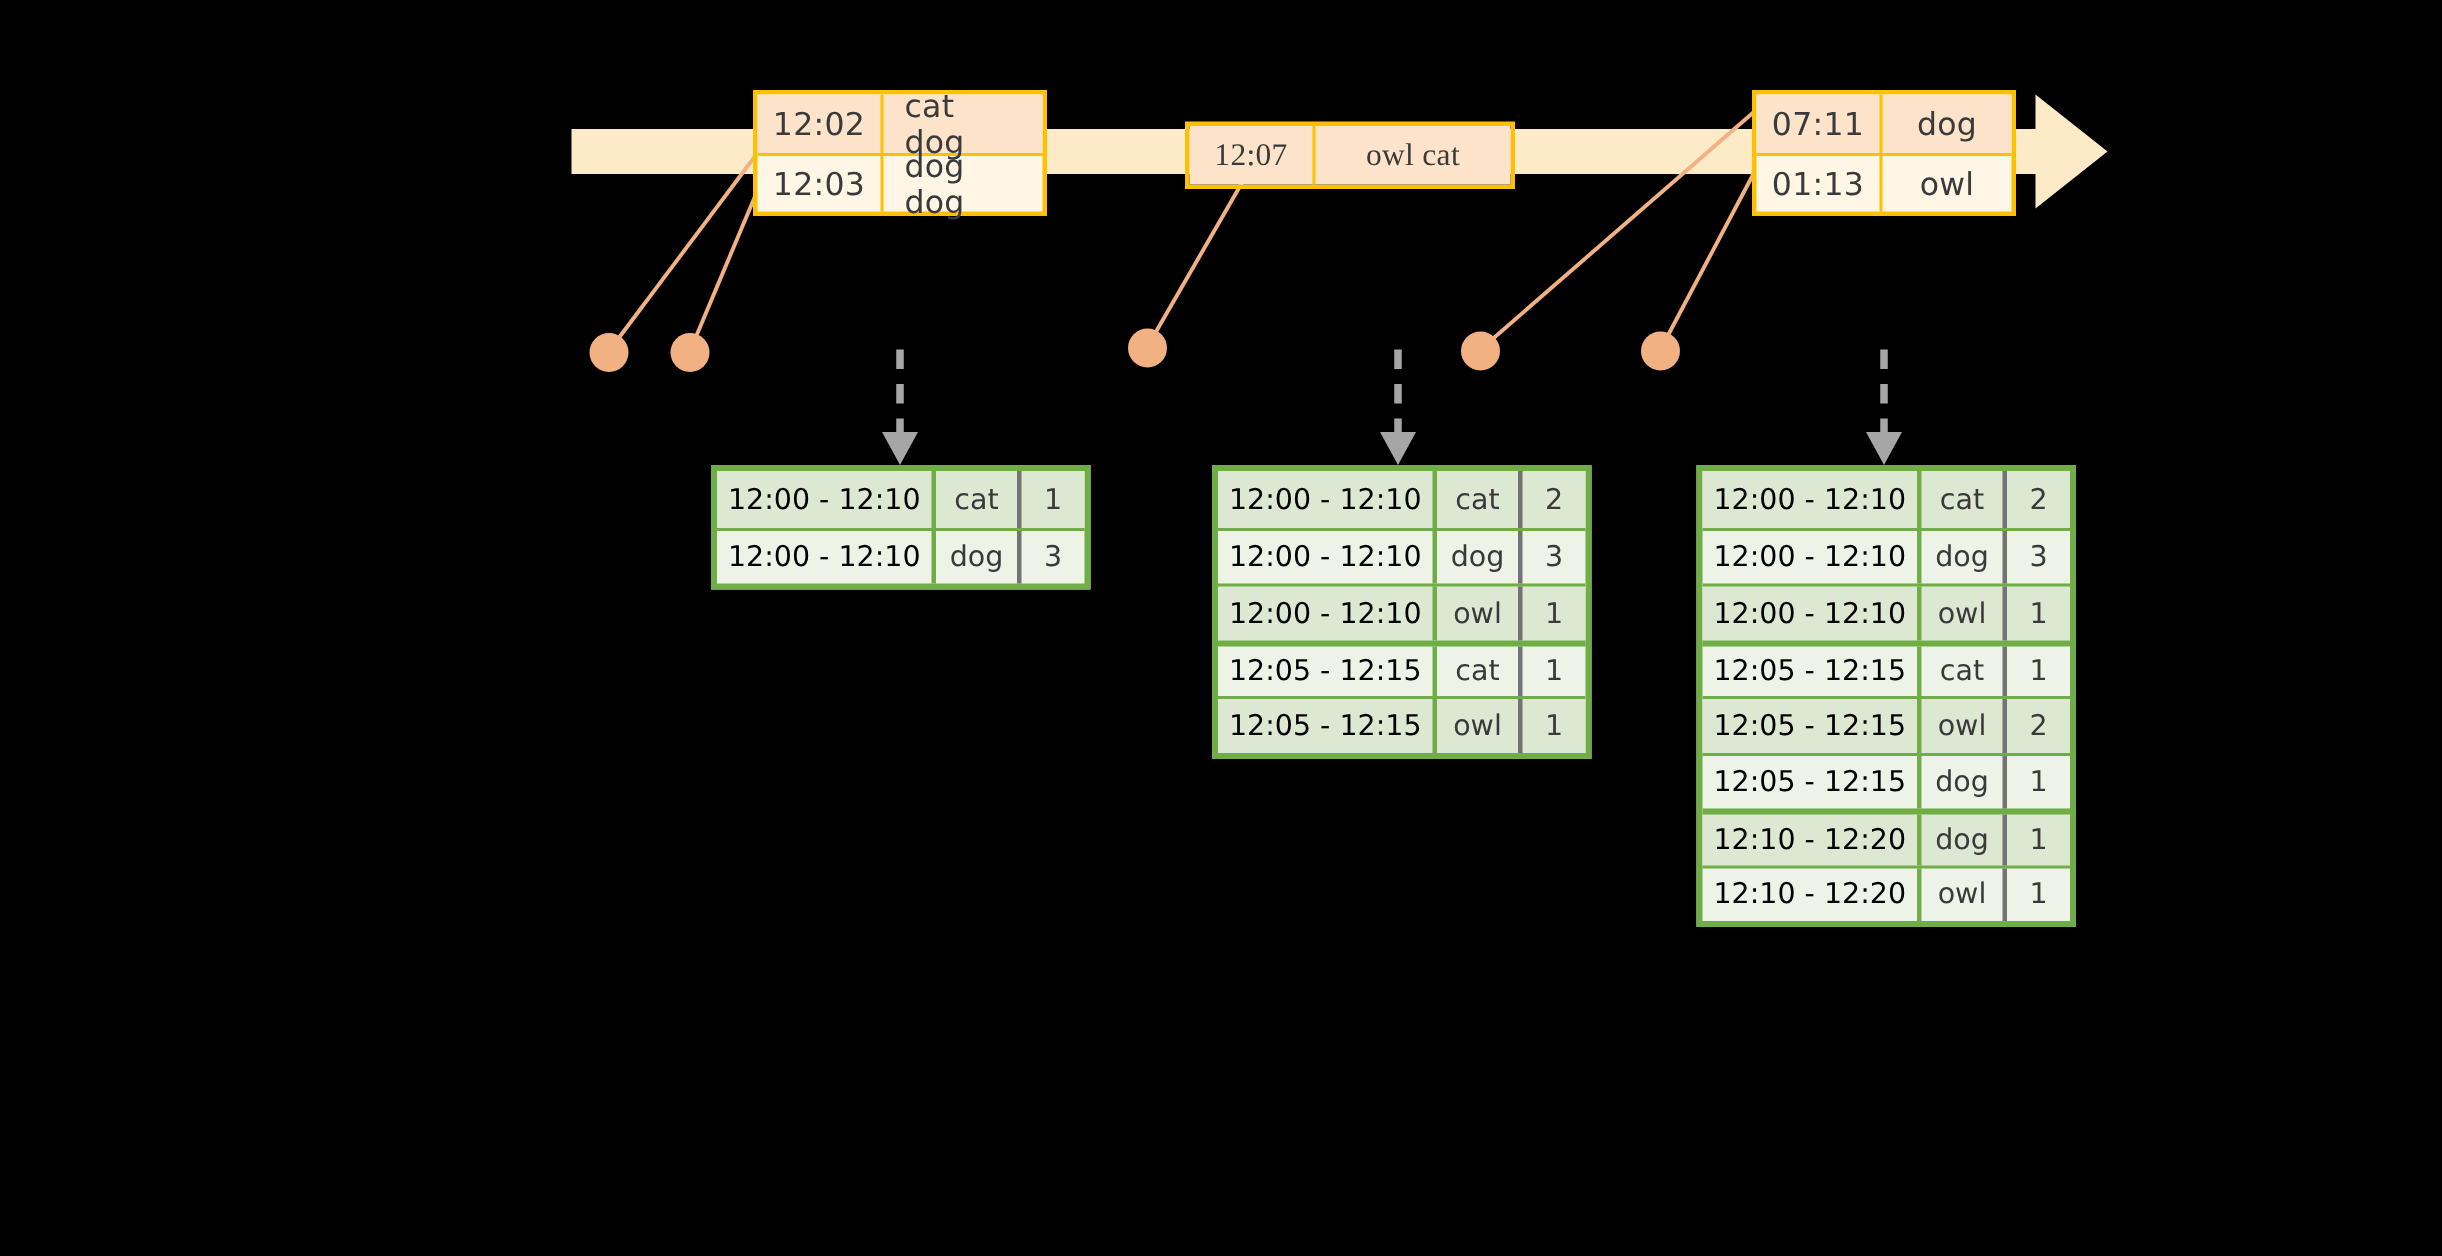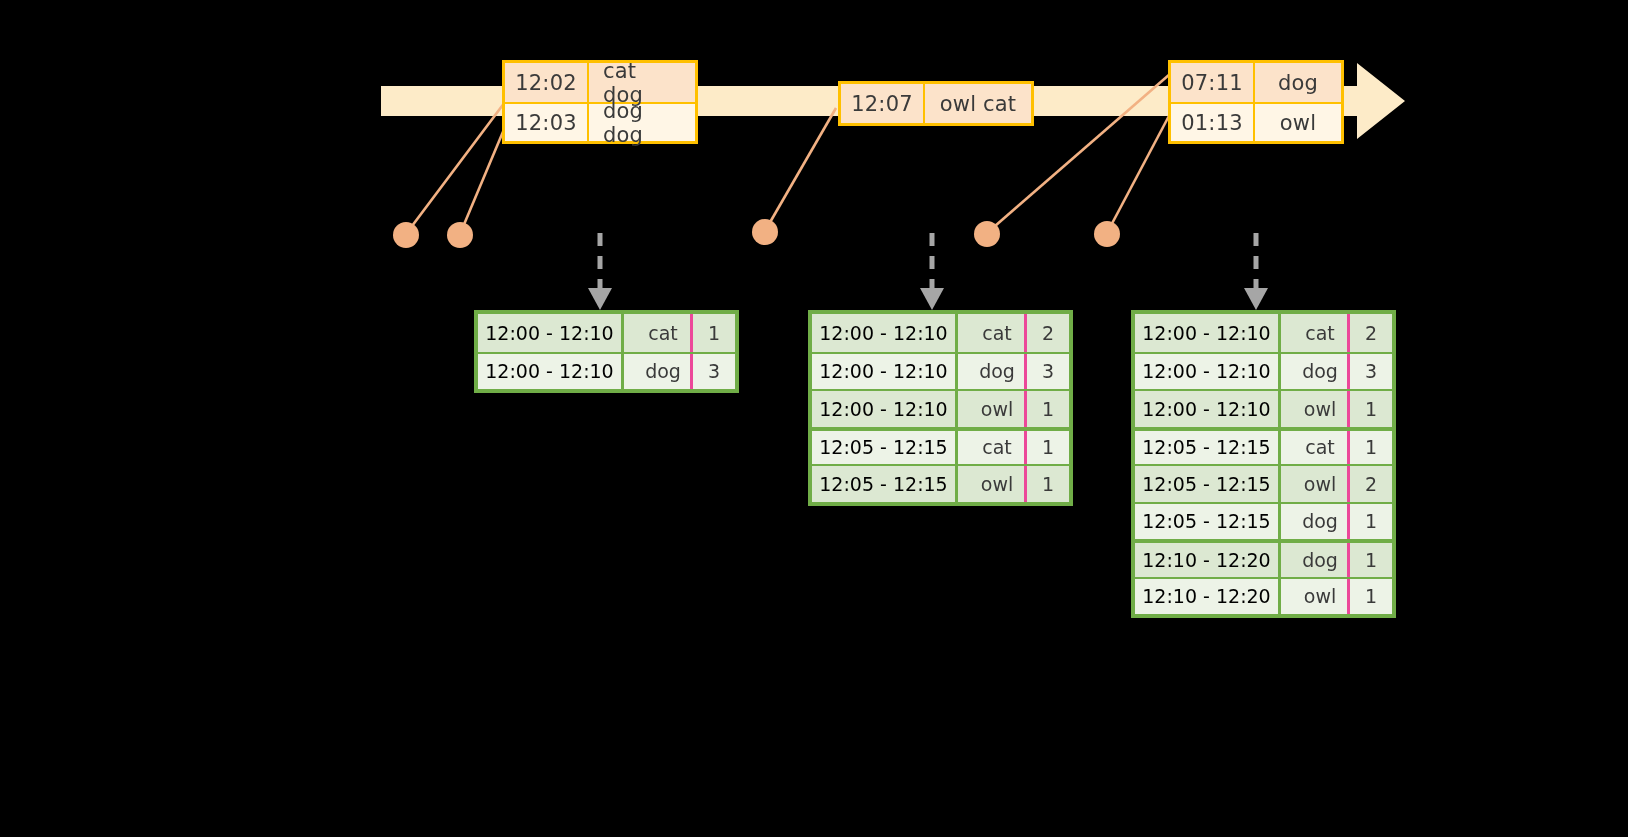--- a/index.html
+++ b/index.html
@@ -51,23 +51,23 @@
   .res-row.shaded { background: #DCE8D2; }
   .res-row.bound { border-top: 4px solid #70AD47; }
   .res-win {
     width: 146px;
     border-right: 3px solid #70AD47;
     display: flex; align-items: center; justify-content: center;
     font-size: 19px; color: #000000;
   }
   .res-key {
     width: 57px;
-    border-right: 3px solid #ec4899;
-    display: flex; align-items: center; justify-content: center;
-    font-size: 19px; color: #3a3a3a; margin-left: 12px;
+    border-right: 3px solid #737373;
+    display: flex; align-items: center; justify-content: center;
+    font-size: 19px; color: #3a3a3a;
   }
   .res-cnt {
     width: 42px;
     display: flex; align-items: center; justify-content: center;
     font-size: 19px; color: #3a3a3a;
   }
 </style>
 </head>
 <body>
 
@@ -111,21 +111,21 @@
     <div class="evt-row shaded">
       <span class="evt-time">12:02</span>
       <span class="evt-words">cat dog</span>
     </div>
     <div class="evt-row">
       <span class="evt-time">12:03</span>
       <span class="evt-words">dog dog</span>
     </div>
   </div>
 
-  <div class="evt-group" style="left:838px; top:81px; width:196px;">
+  <div class="evt-group" style="left:790px; top:81px; width:220px;font-family:Liberation Serif, serif;">
     <div class="evt-row shaded">
       <span class="evt-time">12:07</span>
       <span class="evt-words">owl cat</span>
     </div>
   </div>
 
   <div class="evt-group" style="left:1168px; top:60px; width:176px;">
     <div class="evt-row shaded">
       <span class="evt-time">07:11</span>
       <span class="evt-words">dog</span>

